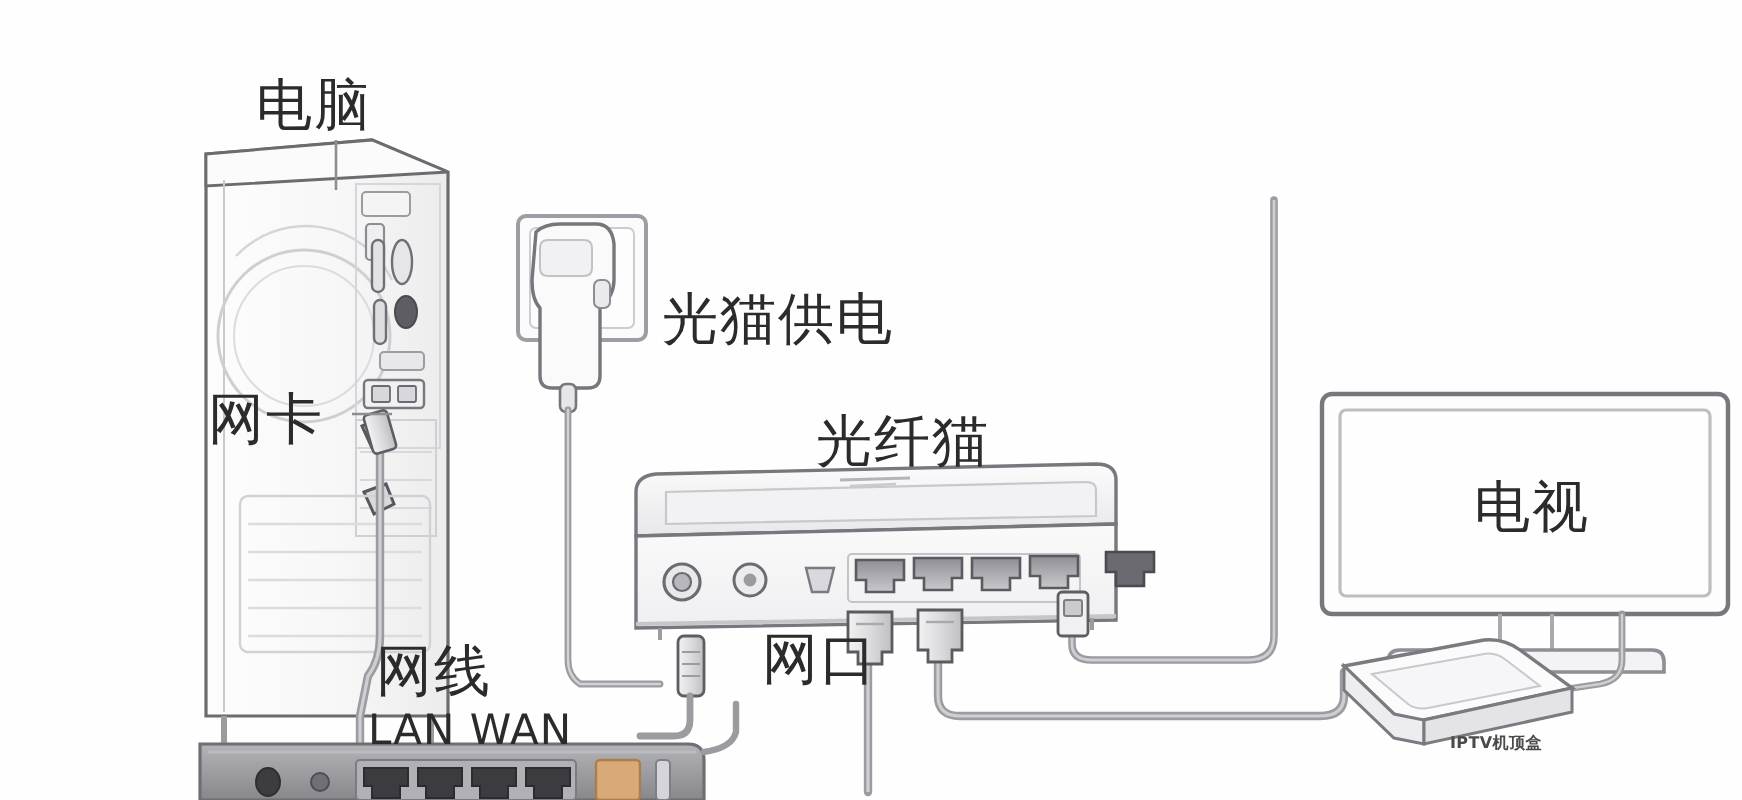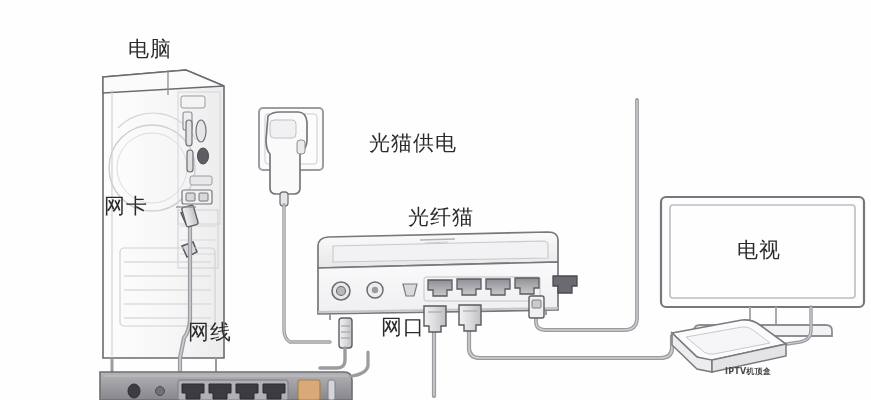--- a/index.html
+++ b/index.html
@@ -23,21 +23,21 @@
     left: 0;
   }
   .lbl {
     position: absolute;
     color: #2b2b2b;
     font-family: "DejaVu Sans", "Liberation Sans", sans-serif;
     white-space: nowrap;
     line-height: 1;
     user-select: none;
   }
-  .lbl-cn { font-size: 21px; letter-spacing: 1px; }
+  .lbl-cn { font-size: 28px; letter-spacing: 1px; }
   .lbl-lat { font-size: 21px; letter-spacing: 0.5px; font-weight: 400; }
   .lbl-tiny { font-size: 8px; letter-spacing: 0.2px; color: #4a4a4a; font-weight: bold; padding-left: 32px; }
 </style>
 </head>
 <body>
 
 <div id="stage">
 
   <svg width="871" height="400" viewBox="0 0 871 400">
     <defs>
@@ -262,22 +262,23 @@
       <path d="M632 118 L632 104" stroke-width="0"></path>
     </g>
   </svg>
 
   <div class="lbl lbl-cn" style="left:128px; top:39px;">电脑</div>
 
   <div class="lbl lbl-cn" style="left:104px; top:196px;">网卡</div>
 
   <div class="lbl lbl-cn" style="left:188px; top:322px;">网线</div>
 
-
-  <div class="lbl lbl-cn" style="left:331px; top:133px;margin-left:38px;">光猫供电</div>
+  <div class="lbl lbl-lat" style="left:184px; top:355px;">LAN  WAN</div>
+
+  <div class="lbl lbl-cn" style="left:331px; top:146px;">光猫供电</div>
 
   <div class="lbl lbl-cn" style="left:408px; top:207px;">光纤猫</div>
 
   <div class="lbl lbl-cn" style="left:381px; top:317px;font-family:Liberation Serif, serif;">网口</div>
 
 
 
   <div class="lbl lbl-cn" style="left:737px; top:240px;">电视</div>
 
   <div class="lbl lbl-tiny" style="left:693px; top:368px;">IPTV机顶盒</div>

